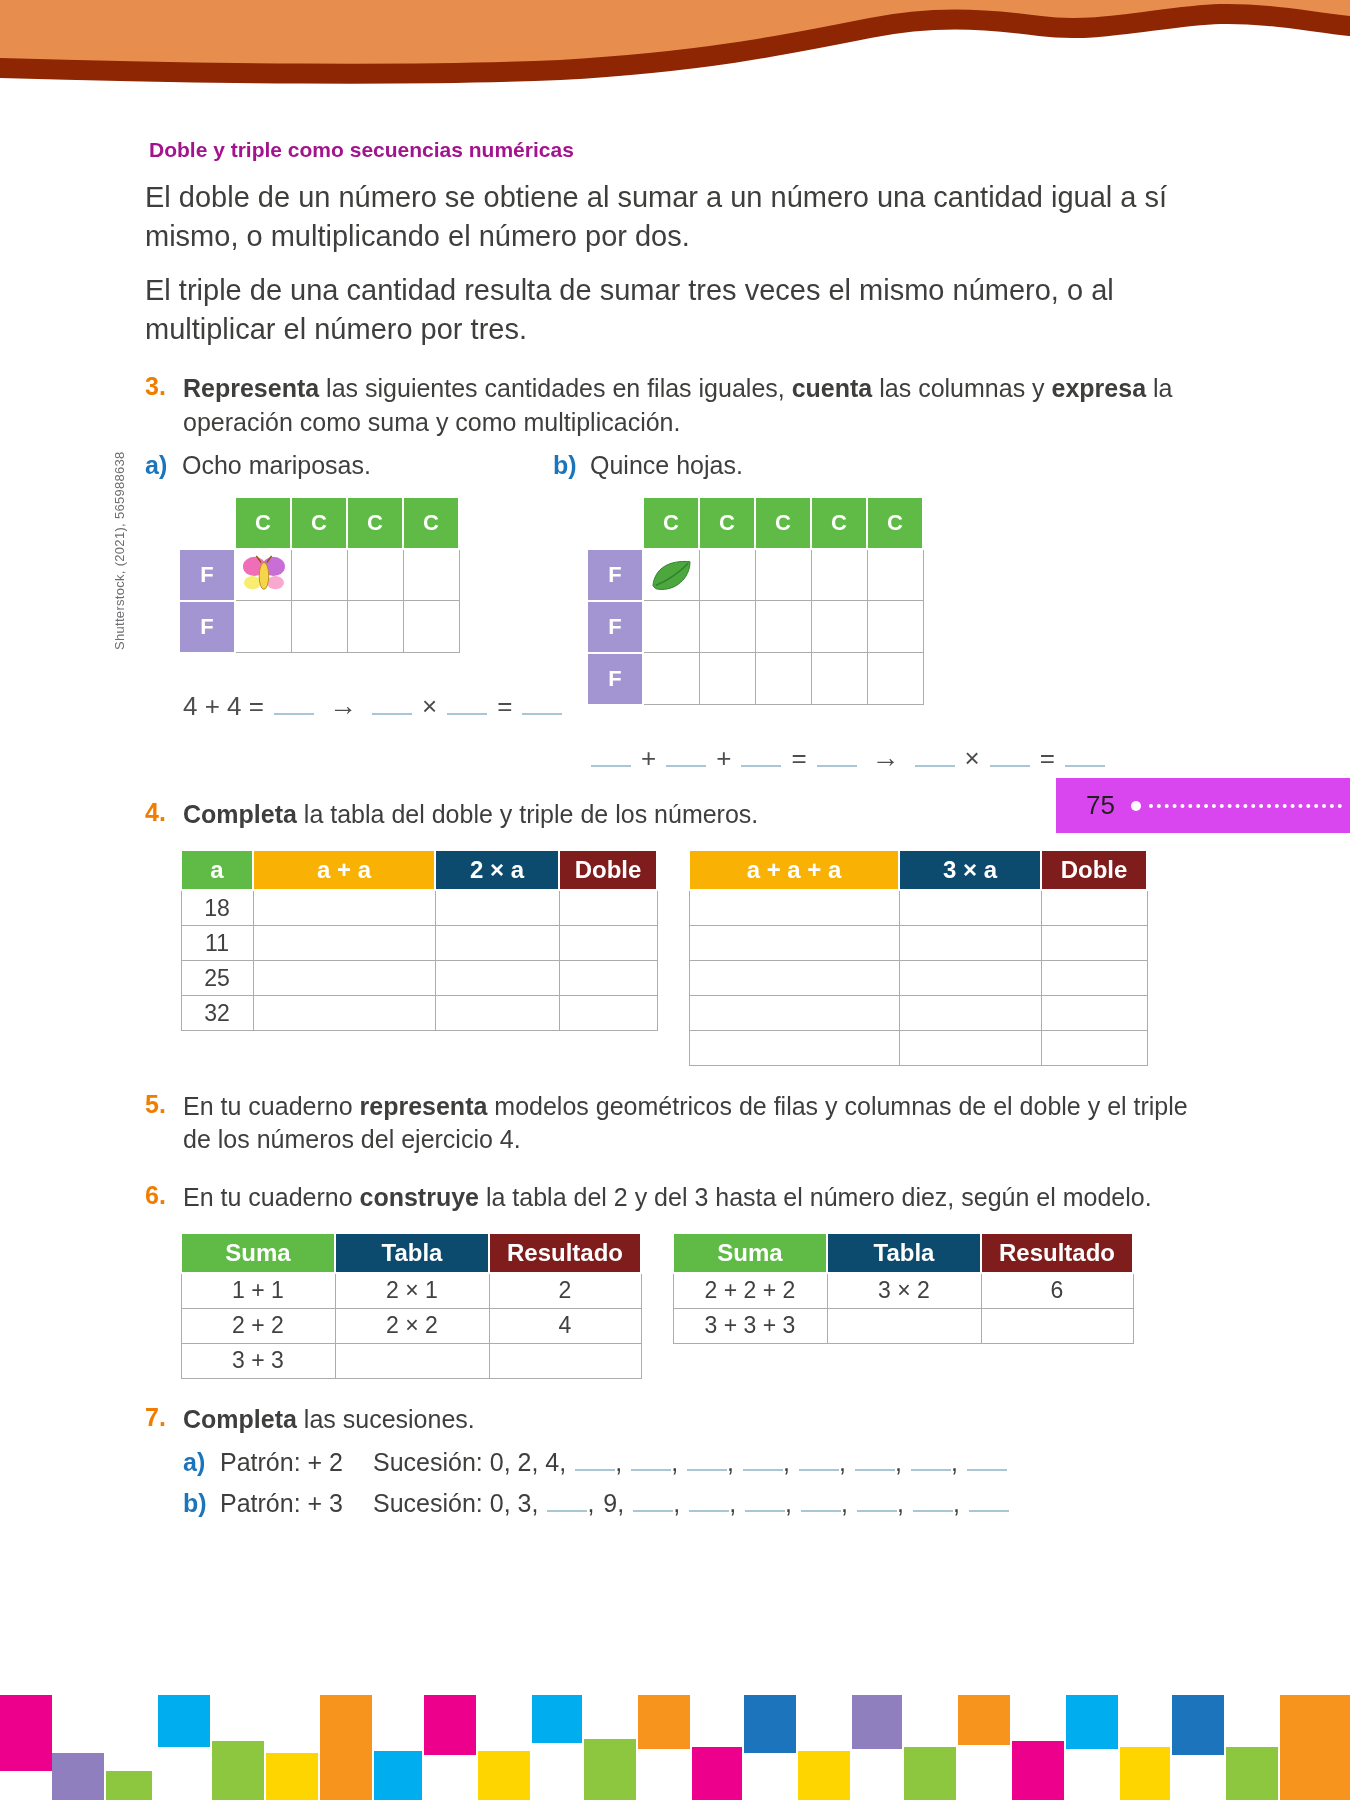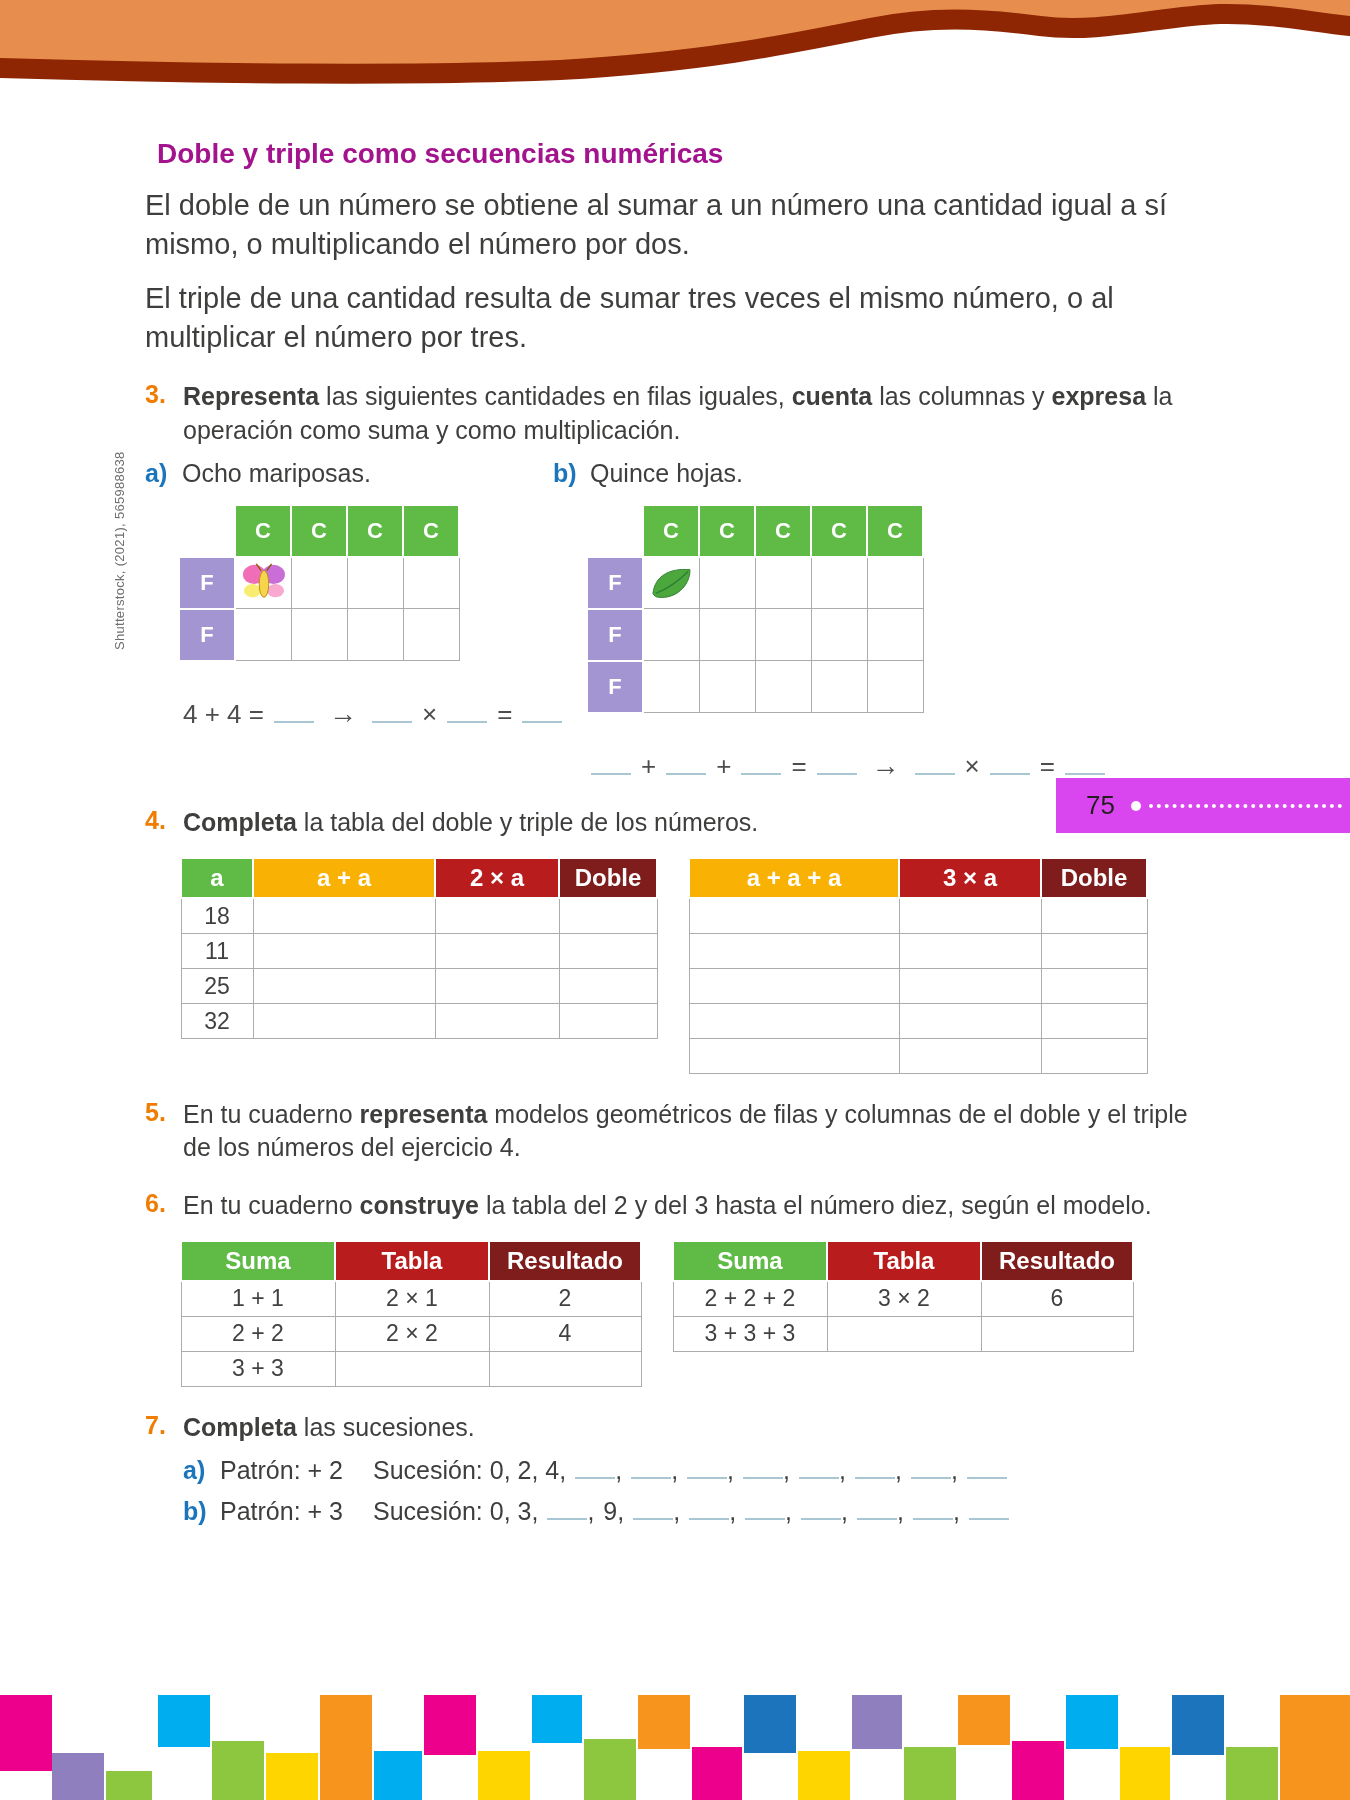--- a/index.html
+++ b/index.html
@@ -10,21 +10,21 @@
   
   .band { position:absolute; top:0; left:0; width:1350px; height:112px; }
   
   .credit {
     position:absolute; left:112px; top:440px; height:210px;
     writing-mode:vertical-rl; transform:rotate(180deg);
     font-size:13px; color:#6D6E71; letter-spacing:.3px;
   }
   
   .content { position:absolute; top:108px; left:0; right:0; padding:24px 135px 0 145px; }
-  .title { font-size:28px; font-weight:bold; color:#A3138E; margin:6px 0 16px 12px; }
+  .title { font-size:21px; font-weight:bold; color:#A3138E; margin:6px 0 16px 4px; }
   .para { font-size:29px; line-height:1.33; margin:0 0 16px 0; }
   .ex { display:flex; margin-top:24px; }
   .ex-num { flex:none; width:38px; font-size:25px; font-weight:bold; color:#F07C00; }
   .ex-body { flex:1; font-size:25px; line-height:1.33; }
   .bold { font-weight:bold; }
   
   .items-ab { display:flex; margin-top:12px; }
   .col-a { width:408px; flex:none; }
   .col-b { flex:1; }
   .item-label { display:flex; font-size:25px; }
@@ -40,21 +40,21 @@
   .eq { margin:36px 0 0 33px; font-size:26px; color:#4D4D4D; white-space:nowrap; }
   .eq .eq-t { margin:0 5px; }
   .eq .arrow { font-size:28px; margin:0 10px; }
   .blank { display:inline-block; width:40px; height:18px; border-bottom:2px solid #A9C6D4; margin:0 5px; }
   
   .tables-row { display:flex; gap:30px; margin:18px 0 0 35px; align-items:flex-start; }
   table.data { border-collapse:collapse; }
   table.data th { color:#fff; font-weight:bold; font-size:24px; height:38px; padding:0 6px; border:2px solid #fff; }
   table.data td { background:#fff; border:1px solid #ACACAC; height:34px; font-size:23px; text-align:center; color:#414042; padding:0 4px; }
   .th-green{ background:#5FBB46; } .th-yellow{ background:#F9B104; }
-  .th-purple{ background:#b91c1c; } .th-blue{ background:#7f1d1d; }
+  .th-purple{ background:#0c4a6e; } .th-blue{ background:#7f1d1d; }
   .w58{width:58px} .w168{width:168px} .w110{width:110px} .w84{width:84px}
   .w196{width:196px} .w128{width:128px} .w92{width:92px}
   .w140{width:140px} .w138{width:138px}
   
   .page-tab {
     position:absolute; top:778px; right:0; width:294px; height:55px;
     background:#d946ef; display:flex; align-items:center;
   }
   .pnum { font-size:26px; color:#231F20; margin-left:30px; }
   .tab-dot { width:10px; height:10px; border-radius:50%; background:#fff; margin:0 8px 0 16px; flex:none; }

